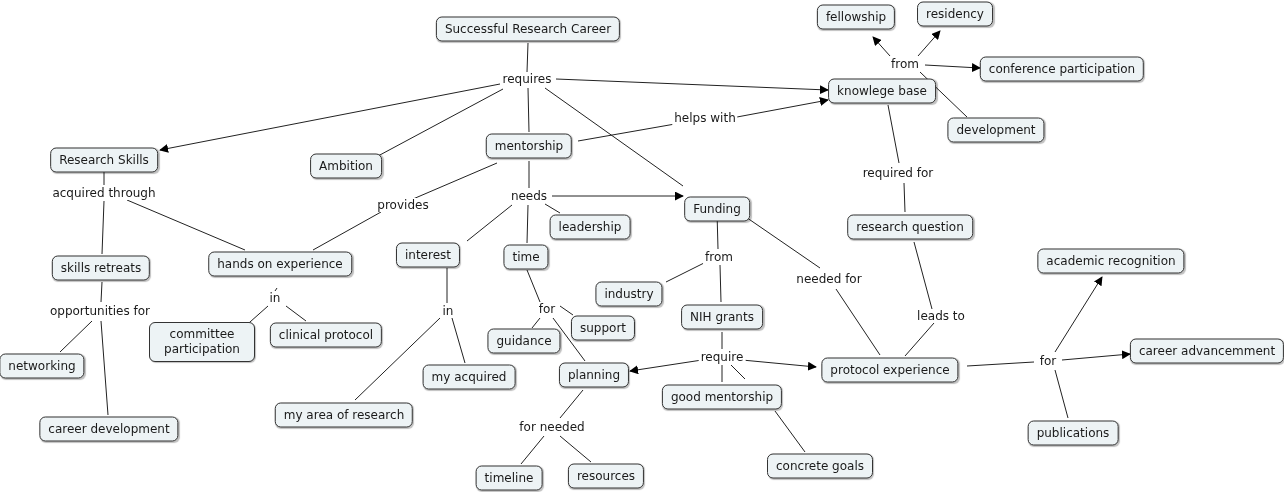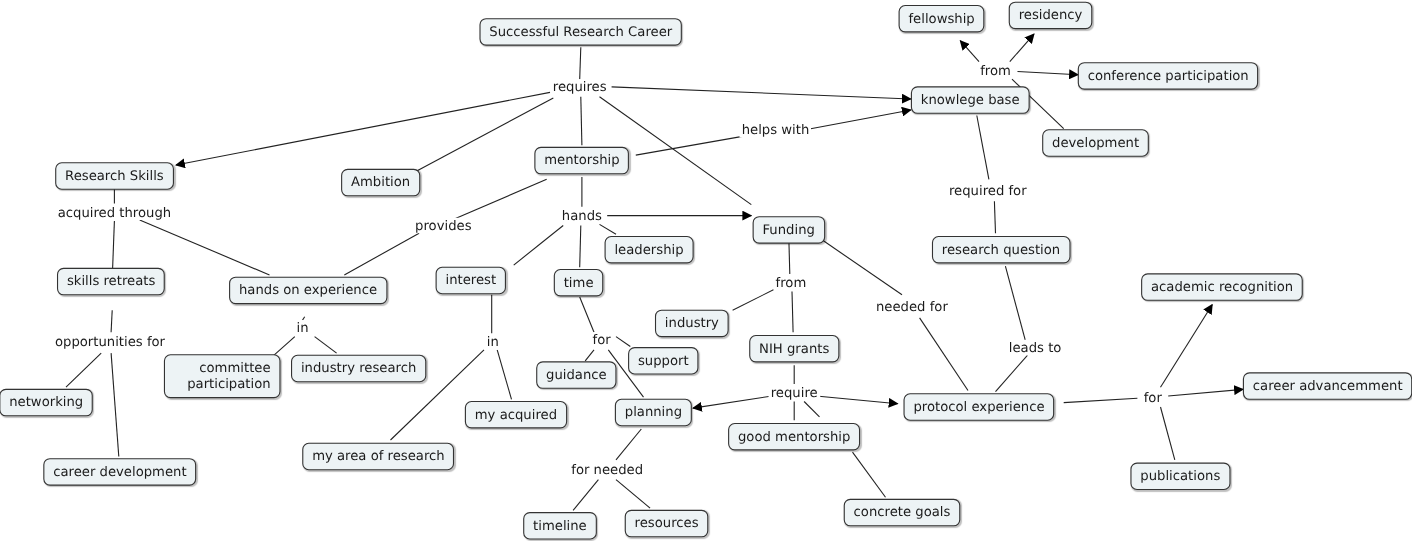--- a/index.html
+++ b/index.html
@@ -1,21 +1,21 @@
 <!DOCTYPE html>
 <html><head>
   <meta charset="utf-8">
   <style>
     html, body { margin: 0; padding: 0; background: #ffffff; }
     body { width: 1284px; height: 492px; position: relative; overflow: hidden;
            font-family: "DejaVu Sans", sans-serif; font-size: 12px; color: #1a1a1a; }
     #links { position: absolute; left: 0; top: 0; width: 1284px; height: 492px; }
     .node { position: absolute; box-sizing: border-box; background: #edf3f5;
             border: 1px solid #333; border-radius: 6px; padding: 4px 8px;
-            white-space: nowrap; text-align: right; line-height: 15px;
+            white-space: nowrap; text-align: center; line-height: 15px;
             box-shadow: 1px 1px 1px rgba(0,0,0,0.25); transform: translate(-50%, -50%); }
     .node.multi { white-space: normal; }
     .lbl { position: absolute; background: #ffffff; padding: 0 2px; white-space: nowrap;
            line-height: 14px; transform: translate(-50%, -50%); }
   </style>
 </head>
 <body>
 
 <svg id="links" xmlns="http://www.w3.org/2000/svg">
   <defs>
@@ -87,26 +87,26 @@
 <div class="node" style="left:528px;top:29px">Successful Research Career</div>
 <div class="node" style="left:104px;top:160px">Research Skills</div>
 <div class="node" style="left:346px;top:166px">Ambition</div>
 <div class="node" style="left:529px;top:146px">mentorship</div>
 <div class="node" style="left:717px;top:209px">Funding</div>
 <div class="node" style="left:882px;top:91px">knowlege base</div>
 <div class="node" style="left:856px;top:17px">fellowship</div>
 <div class="node" style="left:955px;top:14px">residency</div>
 <div class="node" style="left:1062px;top:69px">conference participation</div>
 <div class="node" style="left:996px;top:130px">development</div>
-<div class="node" style="left:101px;top:256px">skills retreats</div>
+<div class="node" style="left:101px;top:268px">skills retreats</div>
 <div class="node" style="left:280px;top:264px">hands on experience</div>
 <div class="node" style="left:42px;top:366px">networking</div>
 <div class="node" style="left:109px;top:429px">career development</div>
 <div class="node multi" style="left:202px;top:342px;width:106px">committee participation</div>
-<div class="node" style="left:326px;top:335px">industry research</div>
+<div class="node" style="left:326px;top:335px">clinical protocol</div>
 <div class="node" style="left:428px;top:255px">interest</div>
 <div class="node" style="left:526px;top:257px">time</div>
 <div class="node" style="left:590px;top:227px">leadership</div>
 <div class="node" style="left:469px;top:377px">my acquired</div>
 <div class="node" style="left:344px;top:415px">my area of research</div>
 <div class="node" style="left:524px;top:341px">guidance</div>
 <div class="node" style="left:603px;top:328px">support</div>
 <div class="node" style="left:594px;top:375px">planning</div>
 <div class="node" style="left:629px;top:294px">industry</div>
 <div class="node" style="left:722px;top:317px">NIH grants</div>
@@ -118,21 +118,21 @@
 <div class="node" style="left:890px;top:370px">protocol experience</div>
 <div class="node" style="left:1111px;top:261px">academic recognition</div>
 <div class="node" style="left:1207px;top:351px">career advancemment</div>
 <div class="node" style="left:1073px;top:433px">publications</div>
 
 <div class="lbl" style="left:527px;top:79px">requires</div>
 <div class="lbl" style="left:905px;top:64px">from</div>
 <div class="lbl" style="left:705px;top:118px">helps with</div>
 <div class="lbl" style="left:104px;top:193px">acquired through</div>
 <div class="lbl" style="left:403px;top:205px">provides</div>
-<div class="lbl" style="left:529px;top:196px">hands</div>
+<div class="lbl" style="left:529px;top:196px">needs</div>
 <div class="lbl" style="left:100px;top:311px">opportunities for</div>
 <div class="lbl" style="left:275px;top:298px">in</div>
 <div class="lbl" style="left:448px;top:311px">in</div>
 <div class="lbl" style="left:547px;top:309px">for</div>
 <div class="lbl" style="left:719px;top:257px">from</div>
 <div class="lbl" style="left:722px;top:357px">require</div>
 <div class="lbl" style="left:552px;top:427px">for needed</div>
 <div class="lbl" style="left:898px;top:173px">required for</div>
 <div class="lbl" style="left:829px;top:279px">needed for</div>
 <div class="lbl" style="left:941px;top:316px">leads to</div>

